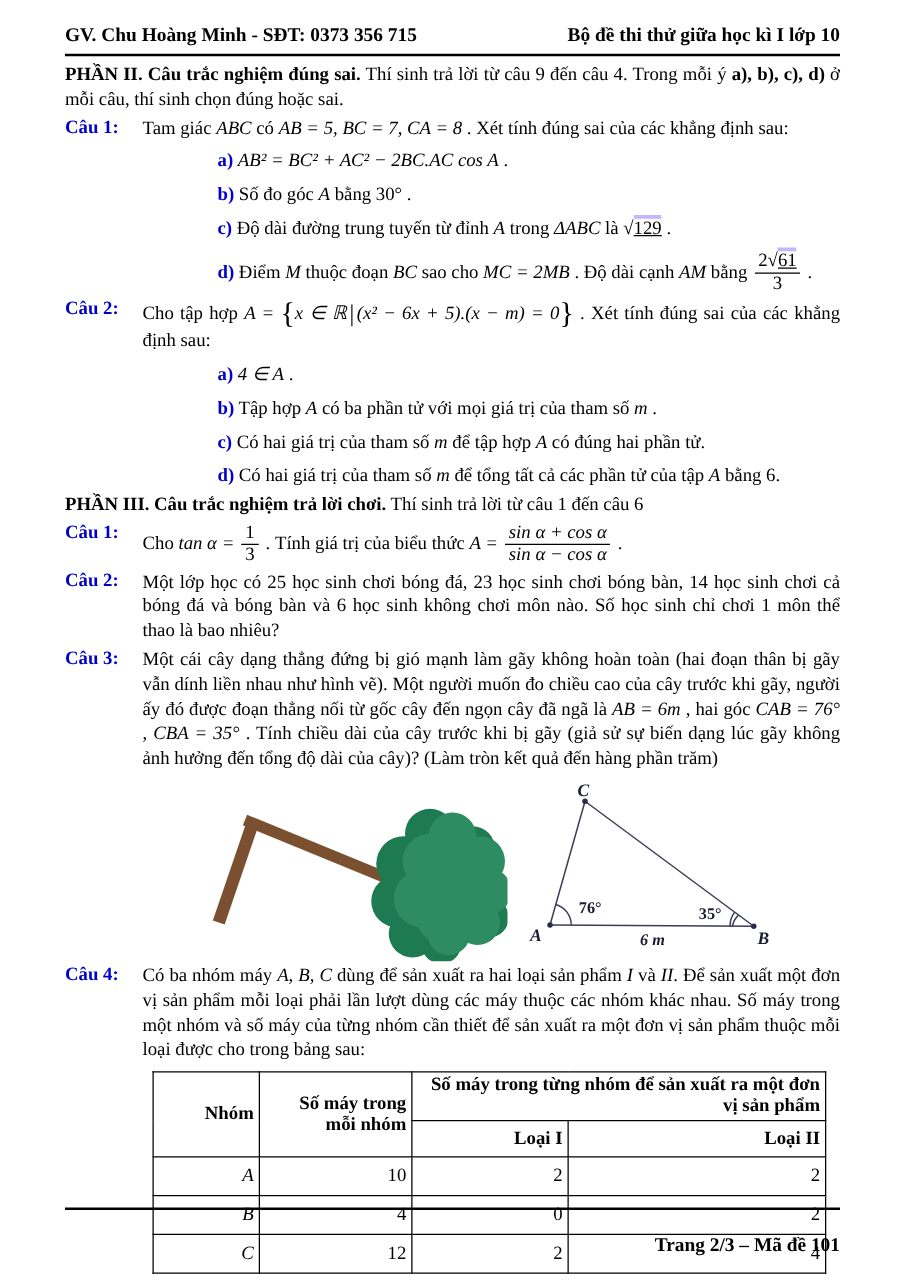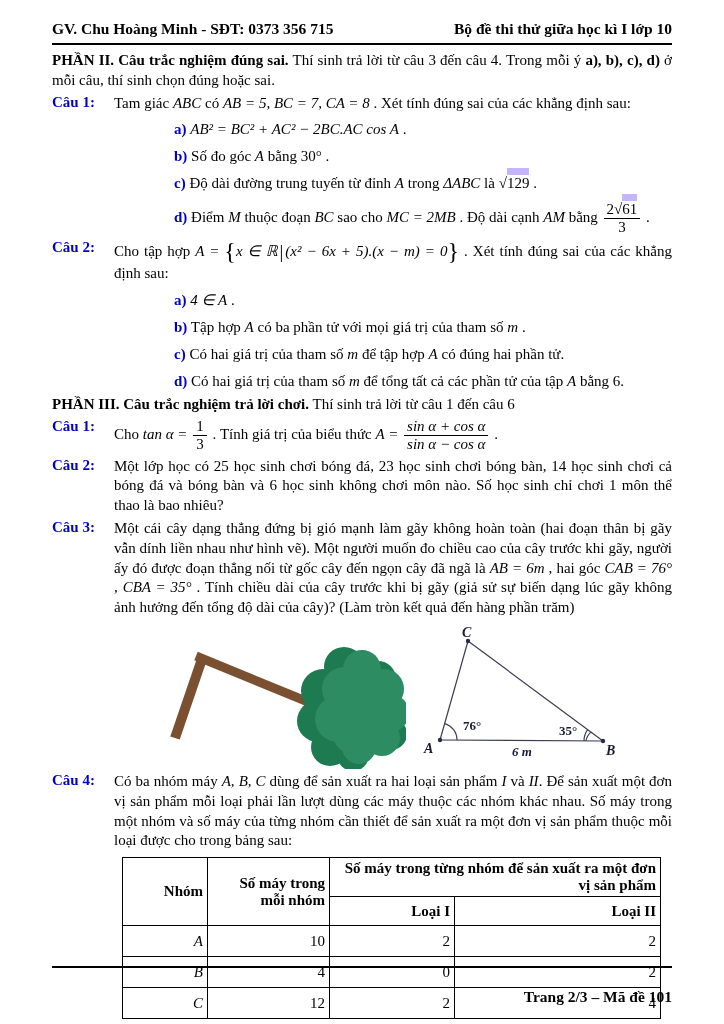--- a/index.html
+++ b/index.html
@@ -21,42 +21,42 @@
   .q{display:flex;margin-top:3px;justify-content:flex-end;}
   .qlab{width:62px;flex-shrink:0;color:#0000CC;font-weight:bold;}
   .qbody{flex:1;text-align:justify;line-height:1.32;}
   .sub{margin:7px 0 0 60px;}
   .slab{color:#0000CC;font-weight:bold;}
   .frac{display:inline-flex;flex-direction:column;text-align:center;vertical-align:middle;line-height:1.15;margin:0 2px;}
   .fnum{border-bottom:1px solid #000;padding:0 3px;}
   .fden{padding:0 3px;}
   .sqrt{white-space:nowrap;}
   .rsign{font-style:normal;}
-  .rad{border-top:7px solid #c4b5fd;}
+  .rad{border-top:3px solid #c4b5fd;text-decoration:underline;}
   .brc{font-size:24px;vertical-align:-3px;line-height:0;font-style:normal;}
   .vb{font-size:19px;vertical-align:-2px;padding:0 2px;font-style:normal;}
   .figrow{display:flex;align-items:flex-end;gap:14px;margin:8px 0 2px 96px;}
   table.grid{border-collapse:collapse;margin:6px 0 2px 70px;}
   table.grid td{border:1px solid #000;text-align:right;vertical-align:middle;padding:2px 4px;font-size:15px;}
   table.grid td.th{font-weight:bold;}
   .footer{position:absolute;left:52px;right:52px;bottom:18px;border-top:2px solid #000;padding-top:20px;text-align:right;font-weight:bold;font-size:15.5px;}
   svg text{font-family:"Liberation Serif", serif;}
 </style>
 </head>
 <body>
 
 <div class="page">
 
   <div class="hdr">
     <span>GV. Chu Hoàng Minh - SĐT: 0373 356 715</span>
     <span>Bộ đề thi thử giữa học kì I lớp 10</span>
   </div>
   <div class="hdr-rule"></div>
 
-  <p class="para"><span class="b">PHẦN II. Câu trắc nghiệm đúng sai.</span><span> Thí sinh trả lời từ câu 3 đến câu 4. Trong mỗi ý </span><span class="b">a), b), c), d)</span><span> ở mỗi câu, thí sinh chọn đúng hoặc sai.</span></p>
+  <p class="para"><span class="b">PHẦN II. Câu trắc nghiệm đúng sai.</span><span> Thí sinh trả lời từ câu 9 đến câu 4. Trong mỗi ý </span><span class="b">a), b), c), d)</span><span> ở mỗi câu, thí sinh chọn đúng hoặc sai.</span></p>
 
   <div class="q">
     <span class="qlab">Câu 1:</span>
     <div class="qbody">
       <span>Tam giác </span><span class="m">ABC</span><span> có </span><span class="m">AB = 5, BC = 7, CA = 8</span><span> . Xét tính đúng sai của các khẳng định sau:</span>
       <div class="sub"><span class="slab">a)</span> <span class="m">AB² = BC² + AC² − 2BC.AC cos A</span><span> .</span></div>
       <div class="sub"><span class="slab">b)</span> <span>Số đo góc </span><span class="m">A</span><span> bằng </span><span>30°</span><span> .</span></div>
       <div class="sub"><span class="slab">c)</span> <span>Độ dài đường trung tuyến từ đỉnh </span><span class="m">A</span><span> trong </span><span class="m">ΔABC</span><span> là </span><span class="sqrt"><span class="rsign">√</span><span class="rad">129</span></span><span> .</span></div>
       <div class="sub"><span class="slab">d)</span> <span>Điểm </span><span class="m">M</span><span> thuộc đoạn </span><span class="m">BC</span><span> sao cho </span><span class="m">MC = 2MB</span><span> . Độ dài cạnh </span><span class="m">AM</span><span> bằng </span><span class="frac">
             <span class="fnum"><span>2</span><span class="sqrt"><span class="rsign">√</span><span class="rad">61</span></span></span>

